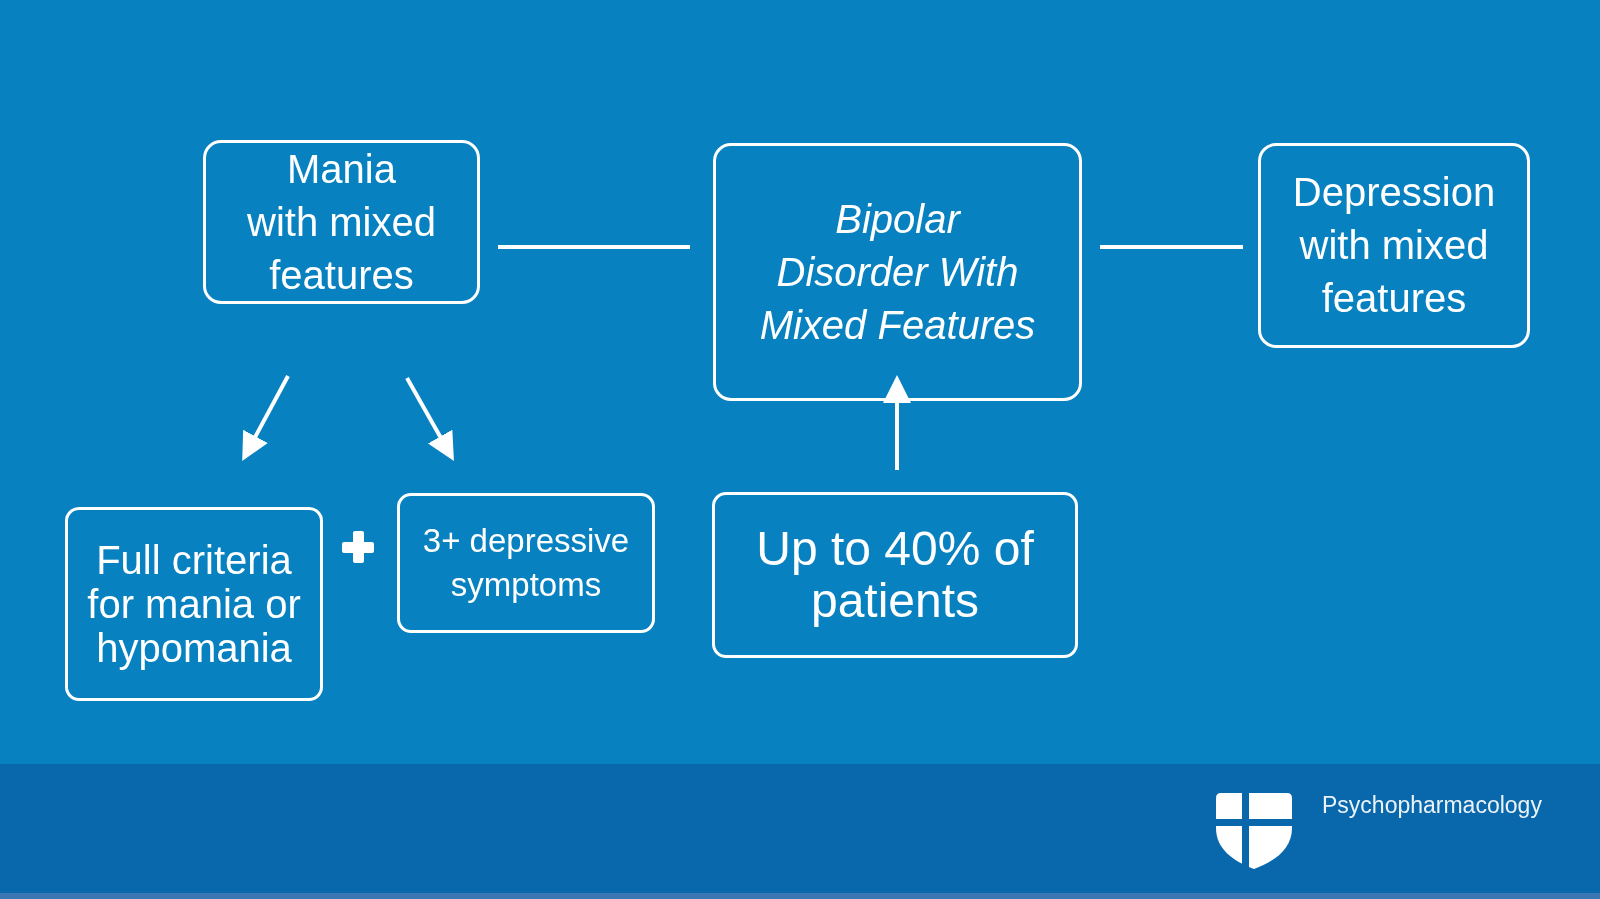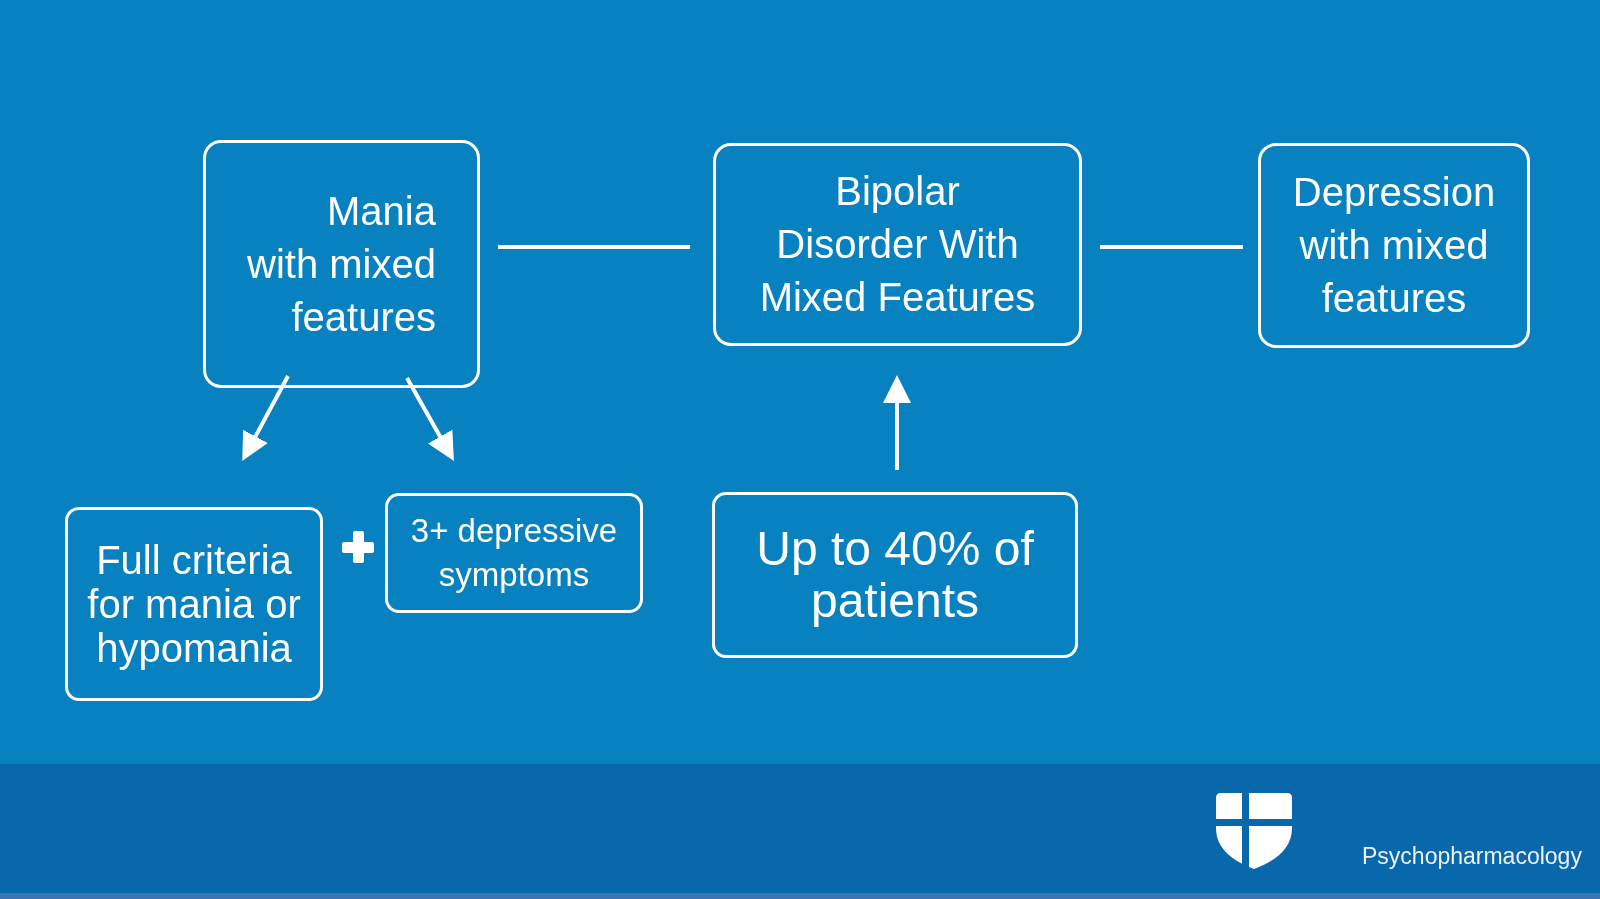--- a/index.html
+++ b/index.html
@@ -30,26 +30,26 @@
     align-items: center;
     justify-content: center;
     text-align: center;
     color: #FFFFFF;
   }
   .node-text { white-space: pre-line; }
 
   .node.top { border-radius: 18px; font-size: 40px; line-height: 53px; }
   .node.sub { border-radius: 14px; }
 
-  #node-mania       { left: 203px;  top: 140px; width: 277px; height: 248px; text-align: right; }
-  #node-bipolar     { left: 713px;  top: 143px; width: 369px; height: 203px; }
+  #node-mania       { left: 203px;  top: 140px; width: 277px; height: 164px; }
+  #node-bipolar     { left: 713px;  top: 143px; width: 369px; height: 258px; font-style: italic; }
   #node-depression  { left: 1258px; top: 143px; width: 272px; height: 205px; }
 
   #node-full-criteria { left: 65px;  top: 495px; width: 258px; height: 194px; font-size: 40px; line-height: 44px; margin-top: 12px; }
-  #node-depressive    { left: 385px; top: 493px; width: 258px; height: 120px; font-size: 33px; line-height: 44px; }
+  #node-depressive    { left: 397px; top: 493px; width: 258px; height: 140px; font-size: 33px; line-height: 44px; }
   #node-patients      { left: 712px; top: 492px; width: 366px; height: 166px; font-size: 48px; line-height: 52px; }
 
   
   .plus {
     position: absolute;
     left: 342px; top: 531px;
     width: 32px; height: 32px;
   }
   .plus .bar-h, .plus .bar-v {
     position: absolute;
@@ -69,22 +69,21 @@
   .bottom-strip {
     position: absolute;
     left: 0; top: 893px;
     width: 1600px; height: 6px;
     background: #3B78B3;
   }
   .brand-lockup {
     position: absolute;
     left: 1214px; top: 791px;
     display: flex;
-    align-items: flex-end;
-    gap: 40px;
+    align-items: flex-start;
   }
   .shield-wrap { width: 80px; height: 80px; }
   .brand-text {
     margin-left: 28px;
     color: rgba(255,255,255,0.92);
     font-size: 23px;
     line-height: 29px;
     font-weight: 400;
   }
 </style>

